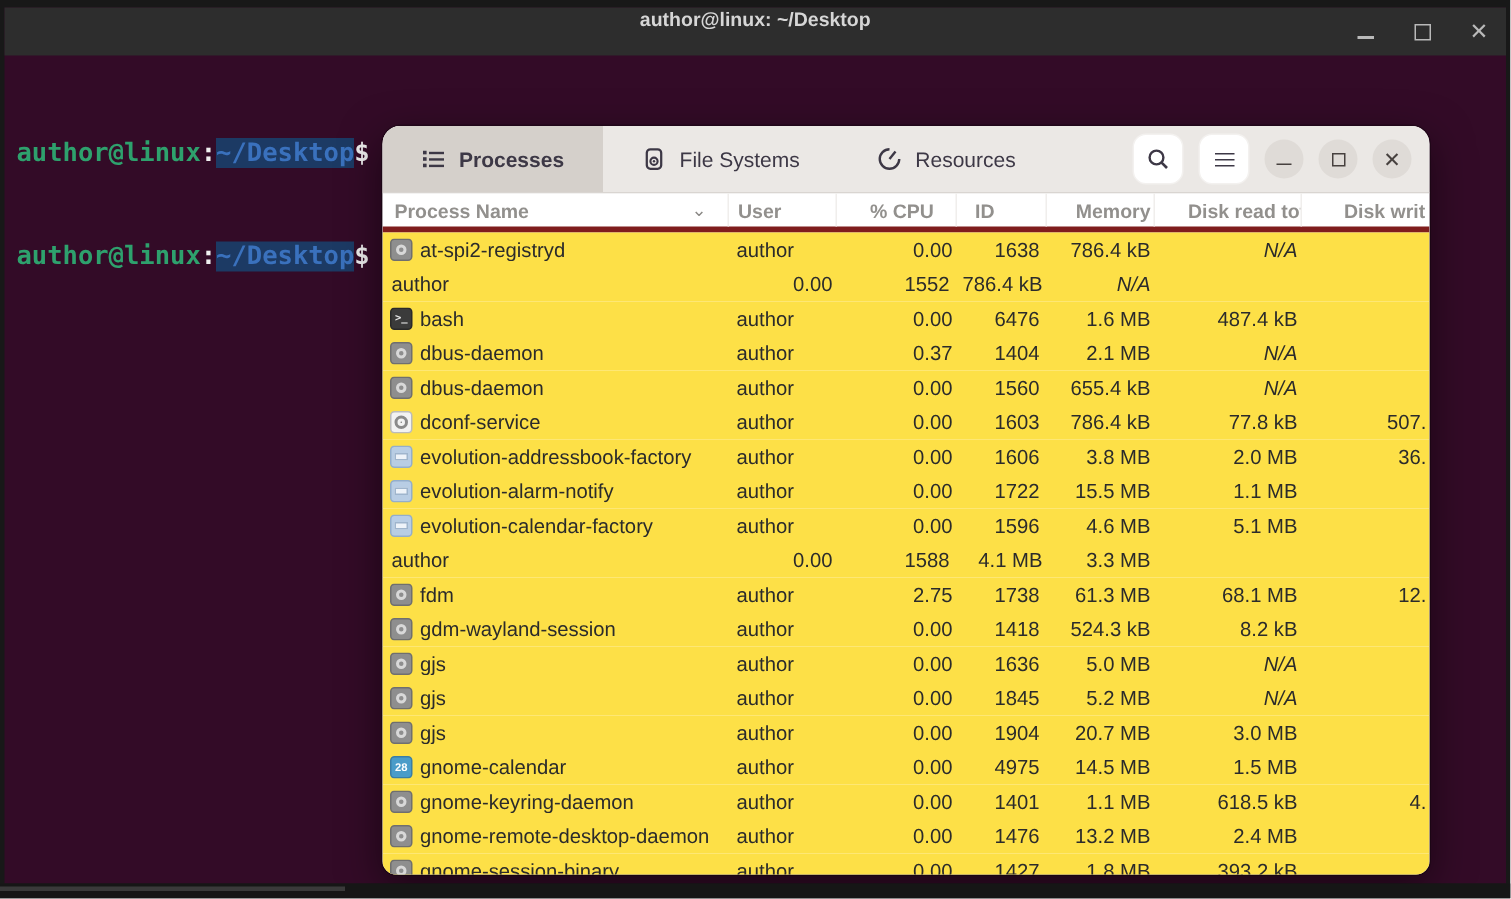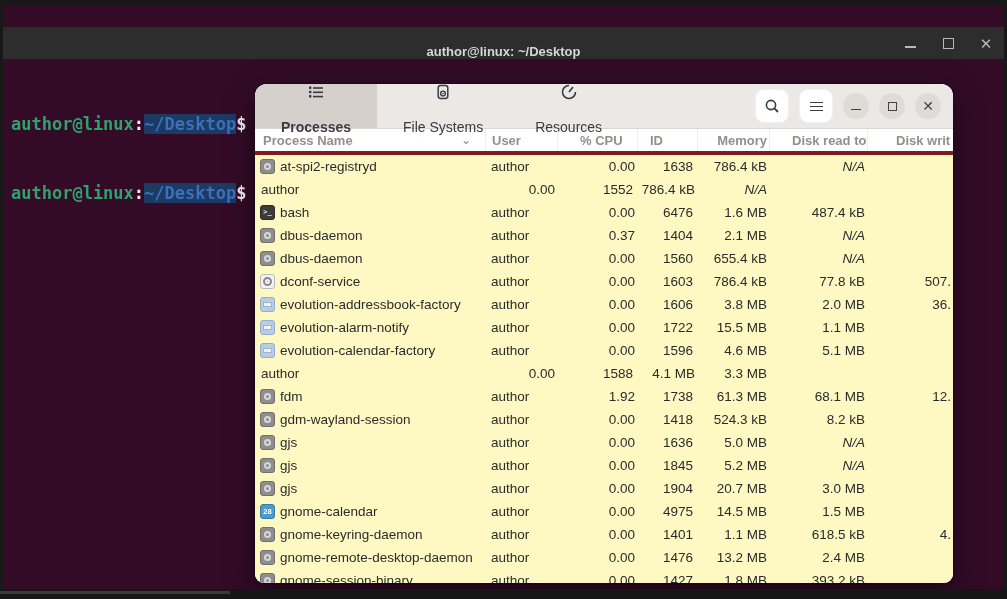--- a/index.html
+++ b/index.html
@@ -4,21 +4,21 @@
 <style>
   * { margin:0; padding:0; box-sizing:border-box; }
   html,body { width:1007px; height:599px; overflow:hidden;
     font-family:"Liberation Sans", sans-serif; }
   .screen { position:relative; width:1007px; height:599px; background:#181818; }
 
   
   .terminal { position:absolute; left:3px; top:5px; right:3px; bottom:10px;
     background:#330b27; }
   .term-titlebar { position:relative; height:32px; background:#2d2d2d;
-    display:flex; align-items:flex-end; justify-content:center;margin-top:22px; }
+    display:flex; align-items:flex-start; justify-content:center; }
   .term-title { color:#d6d6d6; font-size:13px; font-weight:bold; }
   .term-controls { position:absolute; right:10px; top:0; height:100%;
     display:flex; align-items:center; gap:22px; }
   .tbtn { color:#b9b9b9; width:16px; height:16px; display:flex;
     align-items:center; justify-content:center; cursor:default; }
   .tbtn .min-glyph { display:block; width:11px; height:0; border-top:2px solid #b9b9b9; margin-top:8px; }
   .tbtn .max-glyph { display:block; width:11px; height:11px; border:1.5px solid #b9b9b9; }
   .tbtn .close-glyph { font-size:15px; line-height:1; color:#b9b9b9; }
   .term-body { padding:8px 0 0 8px; font-family:"DejaVu Sans Mono", monospace;
     font-size:17px; line-height:23px; white-space:pre; }
@@ -28,22 +28,22 @@
   .p-cmd { color:#f2f2f2; font-weight:normal; }
   .cursor-hollow { display:inline-block; width:10px; height:18px;
     border:1.5px solid #e8e8e8; vertical-align:-3px; margin-left:4px; }
 
   
   .monitor { position:absolute; left:255px; top:84px; width:698px; height:499px;
     background:#ffffff; border-radius:12px 12px 9px 9px; overflow:hidden;
     box-shadow:0 8px 28px rgba(0,0,0,.5), 0 0 0 1px rgba(0,0,0,.25); }
   .headerbar { height:45px; background:#ebe8e5; display:flex; align-items:stretch;
     border-bottom:1px solid #d9d5d1; }
-  .tab { display:flex; align-items:center; gap:19px; padding:0 26px;
-    font-size:14px; color:#3d3846; cursor:default;flex-direction:column; }
+  .tab { display:flex; align-items:center; gap:9px; padding:0 26px;
+    font-size:14px; color:#3d3846; cursor:default; }
   .tab.active { background:#d5d0cb; font-weight:bold; }
   .hb-right { margin-left:auto; display:flex; align-items:center; gap:10px; padding-right:12px; }
   .sqbtn { width:34px; height:34px; background:#ffffff; border:1px solid #f3f1ef;
     border-radius:9px; display:flex; align-items:center; justify-content:center; cursor:default; }
   .circbtn { width:26px; height:26px; border-radius:50%; background:#dfdbd7;
     display:flex; align-items:center; justify-content:center; cursor:default;
     color:#3d3846; }
   .circbtn .min-g { display:block; width:10px; border-top:1.6px solid #47413f; margin-top:7px; }
   .circbtn .max-g { display:block; width:9px; height:9px; border:1.5px solid #47413f; }
   .circbtn .close-g { font-size:14px; line-height:1; color:#47413f; }
@@ -61,21 +61,21 @@
   .h-name { padding-left:8px; }
   .sort-chevron { margin-left:auto; margin-right:14px; font-weight:normal;
     color:#8a8885; font-size:12px; }
   .h-user { padding-left:6px; }
   .h-cpu { padding-left:22px; }
   .h-id { padding-left:12px; }
   .h-mem { justify-content:flex-end; padding-right:2px; }
   .h-dread { padding-left:22px; }
   .h-dwrite { padding-left:28px; }
 
-  .proc-row { height:23px; font-size:13.5px; color:#2b2b2b; background:#fef9c3; cursor:default; }
+  .proc-row { height:23px; font-size:13.5px; color:#2b2b2b; background:#fde047; cursor:default; }
   .c-name { display:flex; align-items:center; gap:5px; padding-left:5px;
     overflow:hidden; white-space:nowrap; }
   .c-user { padding-left:6px; }
   .c-cpu, .c-id, .c-mem, .c-dread, .c-dwrite { text-align:right; padding-right:2px;
     font-variant-numeric:tabular-nums; }
   .c-id { padding-right:4px; }
   .na { font-style:italic; }
 
   
   .picon { flex:0 0 15px; width:15px; height:15px; border-radius:3px; position:relative; }
@@ -327,21 +327,21 @@
         <div class="c-mem">4.1 MB</div>
         <div class="c-dread">3.3 MB</div>
         <div class="c-dwrite"></div>
       </div>
         <div class="grid-row proc-row">
         <div class="c-name">
           <span class="picon picon-gear"></span>
           <span>fdm</span>
         </div>
         <div class="c-user">author</div>
-        <div class="c-cpu">1.92</div>
+        <div class="c-cpu">2.75</div>
         <div class="c-id">1738</div>
         <div class="c-mem">61.3 MB</div>
         <div class="c-dread">68.1 MB</div>
         <div class="c-dwrite">12.</div>
       </div>
         <div class="grid-row proc-row">
         <div class="c-name">
           <span class="picon picon-gear"></span>
           <span>gdm-wayland-session</span>
         </div>

